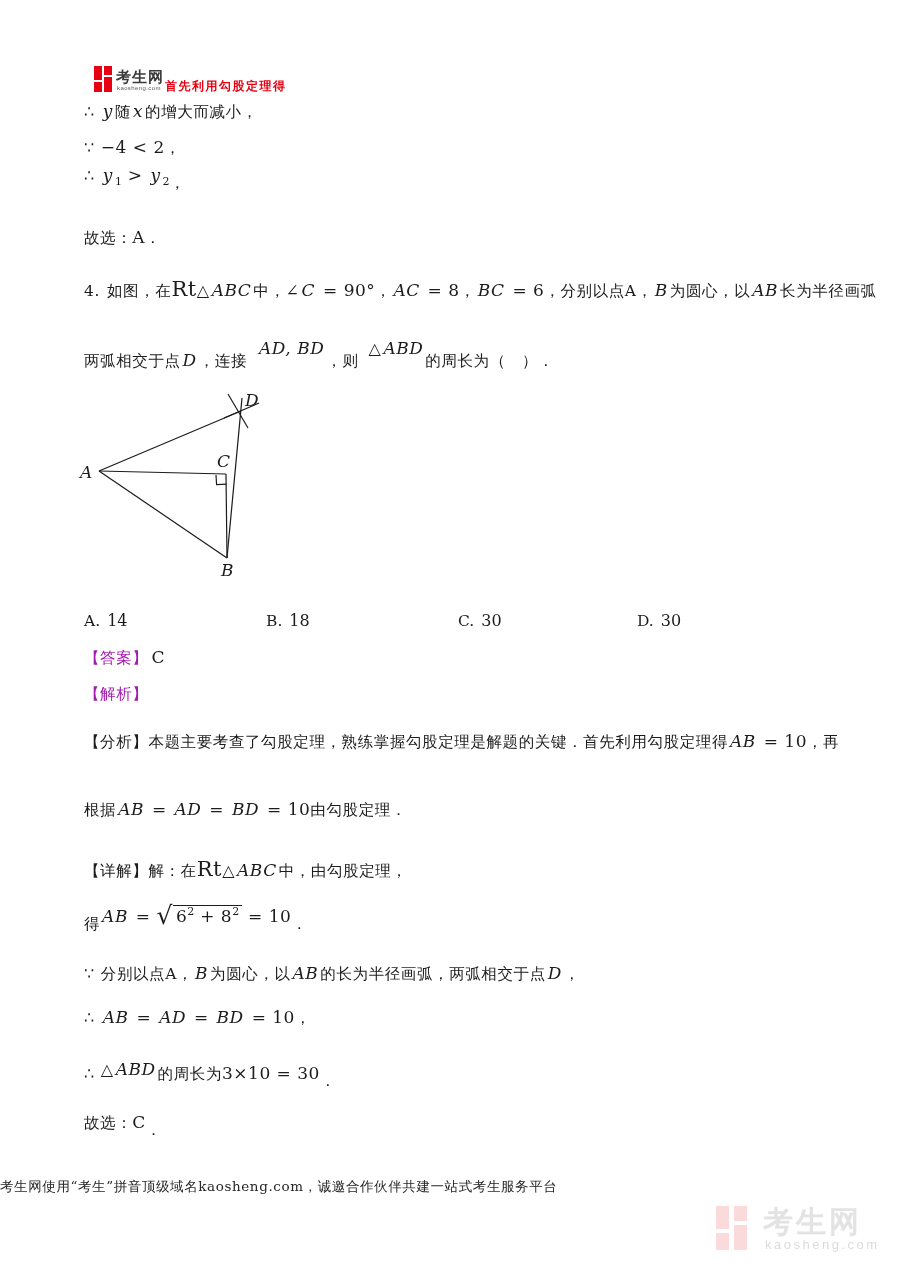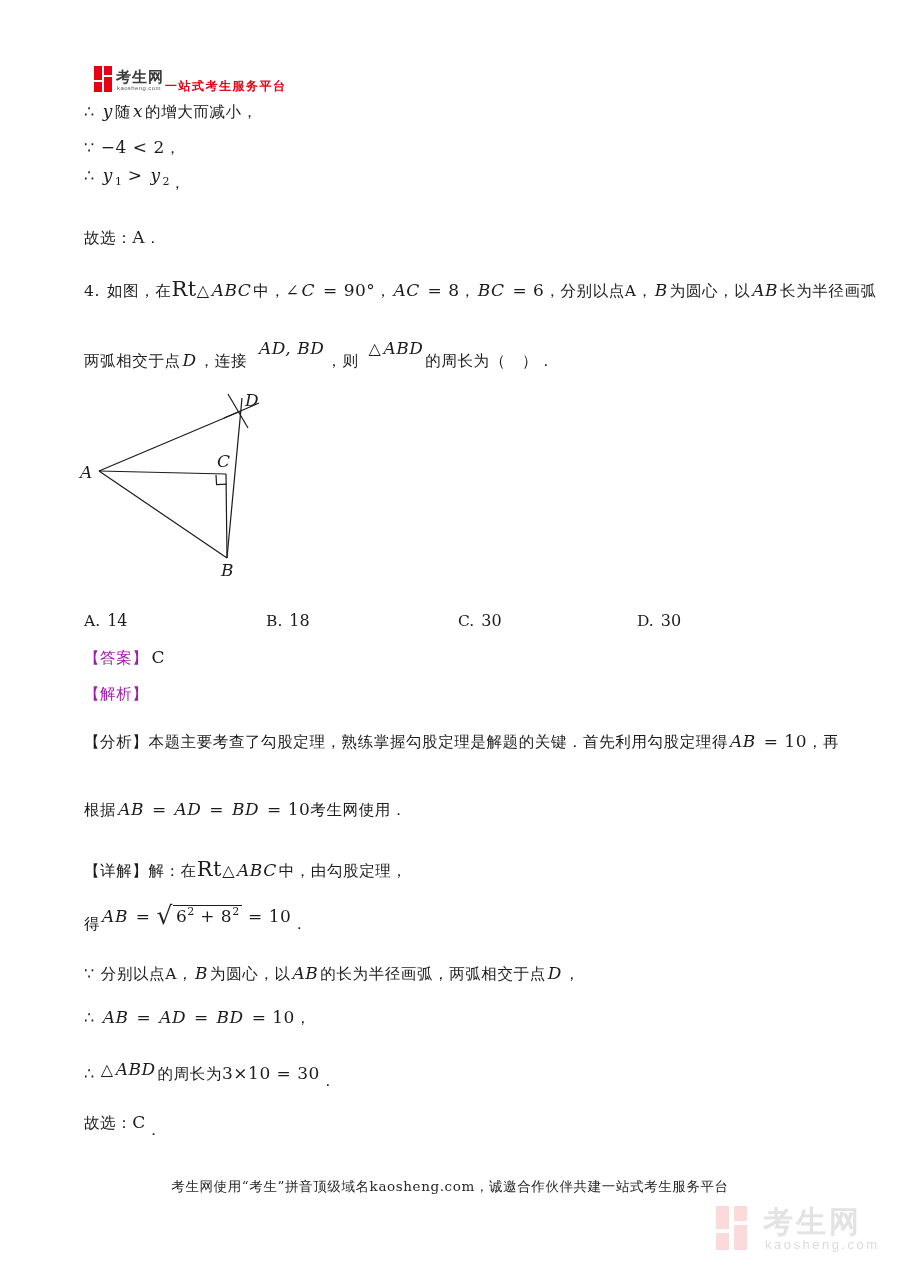--- a/index.html
+++ b/index.html
@@ -43,21 +43,21 @@
   .figure line, .figure polyline { stroke:#1c1c1c; stroke-width:1.2; fill:none; }
   .figure text { font-family:"DejaVu Serif","Liberation Serif",serif; font-style:italic; font-size:17px; fill:#1c1c1c; }
 
   
   .options { position:absolute; left:0; top:611px; width:816px; height:22px; font-size:15.5px; }
   .opt { position:absolute; white-space:nowrap; }
   .opt .ov { margin-left:7px; font-size:16px; }
   .opt-a { left:84px; } .opt-b { left:266px; } .opt-c { left:458px; } .opt-d { left:637px; }
 
   
-  .footer { position:absolute; left:0; top:1178px; width:900px; text-align:center; font-size:13.5px; letter-spacing:0.6px; color:#262626; }
+  .footer { position:absolute; left:0; top:1178px; width:900px; text-align:left; font-size:13.5px; letter-spacing:0.6px; color:#262626; }
   .wm-icon { position:absolute; left:716px; top:1206px; width:32px; height:45px; }
   .wm-icon .lb { position:absolute; background:#fadada; }
   .wb1 { left:0; top:0; width:13px; height:23px; }
   .wb2 { left:0; top:27px; width:13px; height:17px; }
   .wb3 { left:18px; top:0; width:13px; height:15px; }
   .wb4 { left:18px; top:19px; width:13px; height:25px; }
   .wm-brand  { position:absolute; left:763px; top:1202px; font-family:"Liberation Sans",sans-serif; font-weight:bold; font-size:30px; color:#e3e3e3; letter-spacing:3px; }
   .wm-domain { position:absolute; left:765px; top:1237px; font-family:"Liberation Sans",sans-serif; font-size:13px; color:#dbdbdb; letter-spacing:2.5px; }
 </style>
 </head>
@@ -66,21 +66,21 @@
 <div id="page">
 
   <div class="logo-icon">
     <div class="lb lb1"></div>
     <div class="lb lb2"></div>
     <div class="lb lb3"></div>
     <div class="lb lb4"></div>
   </div>
   <div class="logo-brand">考生网</div>
   <div class="logo-domain">kaosheng.com</div>
-  <div class="logo-tagline">一站式考生服务平台</div>
+  <div class="logo-tagline">首先利用勾股定理得</div>
 
   <div class="line" style="top:101px"><span class="s-sym s-sp">∴</span><span class="s-var">y</span><span class="s-cn">随</span><span class="s-var">x</span><span class="s-cn">的增大而减小，</span></div>
   <div class="line" style="top:137px"><span class="s-sym s-sp">∵</span><span class="s-m">−4 &lt; 2</span><span class="s-cn">，</span></div>
   <div class="line" style="top:165px"><span class="s-sym s-sp">∴</span><span class="s-var">y</span><span class="s-sub">1</span><span class="s-m"> &gt; </span><span class="s-var">y</span><span class="s-sub">2</span><span class="s-cn s-low">，</span></div>
   <div class="line" style="top:227px"><span class="s-cn">故选：</span><span class="s-m">A</span><span class="s-cn">．</span></div>
 
   <div class="line" style="top:277px">
     <span style="margin-right:7px">4.</span><span><span class="s-cn">如图，在</span><span class="s-rt">Rt</span><span class="s-sym">△</span><span class="s-var">ABC</span><span class="s-cn">中，</span><span class="s-sym">∠</span><span class="s-var">C</span><span class="s-m"> = 90°</span><span class="s-cn">，</span><span class="s-var">AC</span><span class="s-m"> = 8</span><span class="s-cn">，</span><span class="s-var">BC</span><span class="s-m"> = 6</span><span class="s-cn">，分别以点A，</span><span class="s-var">B</span><span class="s-cn">为圆心，以</span><span class="s-var">AB</span><span class="s-cn">长为半径画弧</span></span>
   </div>
   <div class="line" style="top:350px"><span class="s-cn">两弧相交于点</span><span class="s-var">D</span><span class="s-cn">，连接</span><span class="s-var s-up">AD, BD</span><span class="s-cn">，则</span><span class="s-up"><span class="s-sym">△</span><span class="s-var">ABD</span></span><span class="s-cn">的周长为（　）．</span></div>
@@ -106,21 +106,21 @@
     <span class="opt opt-c"><span>C.</span><span class="ov">30</span></span>
     <span class="opt opt-d"><span>D.</span><span class="ov">30</span></span>
   </div>
 
   <div class="line" style="top:647px">
     <span class="tag-blue">【答案】</span><span class="s-m" style="margin-left:3px">C</span>
   </div>
   <div class="line tag-blue" style="top:684px">【解析】</div>
 
   <div class="line" style="top:731px"><span class="s-cn">【分析】本题主要考查了勾股定理，熟练掌握勾股定理是解题的关键．首先利用勾股定理得</span><span class="s-var">AB</span><span class="s-m"> = 10</span><span class="s-cn">，再</span></div>
-  <div class="line" style="top:799px"><span class="s-cn">根据</span><span class="s-var">AB</span><span class="s-m"> = </span><span class="s-var">AD</span><span class="s-m"> = </span><span class="s-var">BD</span><span class="s-m"> = 10</span><span class="s-cn">考生网使用．</span></div>
+  <div class="line" style="top:799px"><span class="s-cn">根据</span><span class="s-var">AB</span><span class="s-m"> = </span><span class="s-var">AD</span><span class="s-m"> = </span><span class="s-var">BD</span><span class="s-m"> = 10</span><span class="s-cn">由勾股定理．</span></div>
 
   <div class="line" style="top:857px"><span class="s-cn">【详解】解：在</span><span class="s-rt">Rt</span><span class="s-sym">△</span><span class="s-var">ABC</span><span class="s-cn">中，由勾股定理，</span></div>
   <div class="line" style="top:905px"><span class="s-cn s-low">得</span><span class="s-var">AB</span><span class="s-m"> = </span><span class="s-radsign">√</span><span class="s-radicand"><span class="s-m">6</span><span class="s-sup">2</span><span class="s-m"> + 8</span><span class="s-sup">2</span></span><span class="s-m"> = 10</span><span class="s-cn s-low">．</span></div>
   <div class="line" style="top:963px"><span class="s-sym s-sp">∵</span><span class="s-cn">分别以点A，</span><span class="s-var">B</span><span class="s-cn">为圆心，以</span><span class="s-var">AB</span><span class="s-cn">的长为半径画弧，两弧相交于点</span><span class="s-var">D</span><span class="s-cn">，</span></div>
   <div class="line" style="top:1007px"><span class="s-sym s-sp">∴</span><span class="s-var">AB</span><span class="s-m"> = </span><span class="s-var">AD</span><span class="s-m"> = </span><span class="s-var">BD</span><span class="s-m"> = 10</span><span class="s-cn">，</span></div>
   <div class="line" style="top:1063px"><span class="s-sym s-sp">∴</span><span class="s-up2"><span class="s-sym">△</span><span class="s-var">ABD</span></span><span class="s-cn">的周长为</span><span class="s-m">3×10 = 30</span><span class="s-cn s-low">．</span></div>
   <div class="line" style="top:1112px"><span class="s-cn">故选：</span><span class="s-m">C</span><span class="s-cn s-low">．</span></div>
 
   <div class="footer">考生网使用“考生”拼音顶级域名kaosheng.com，诚邀合作伙伴共建一站式考生服务平台</div>
 

